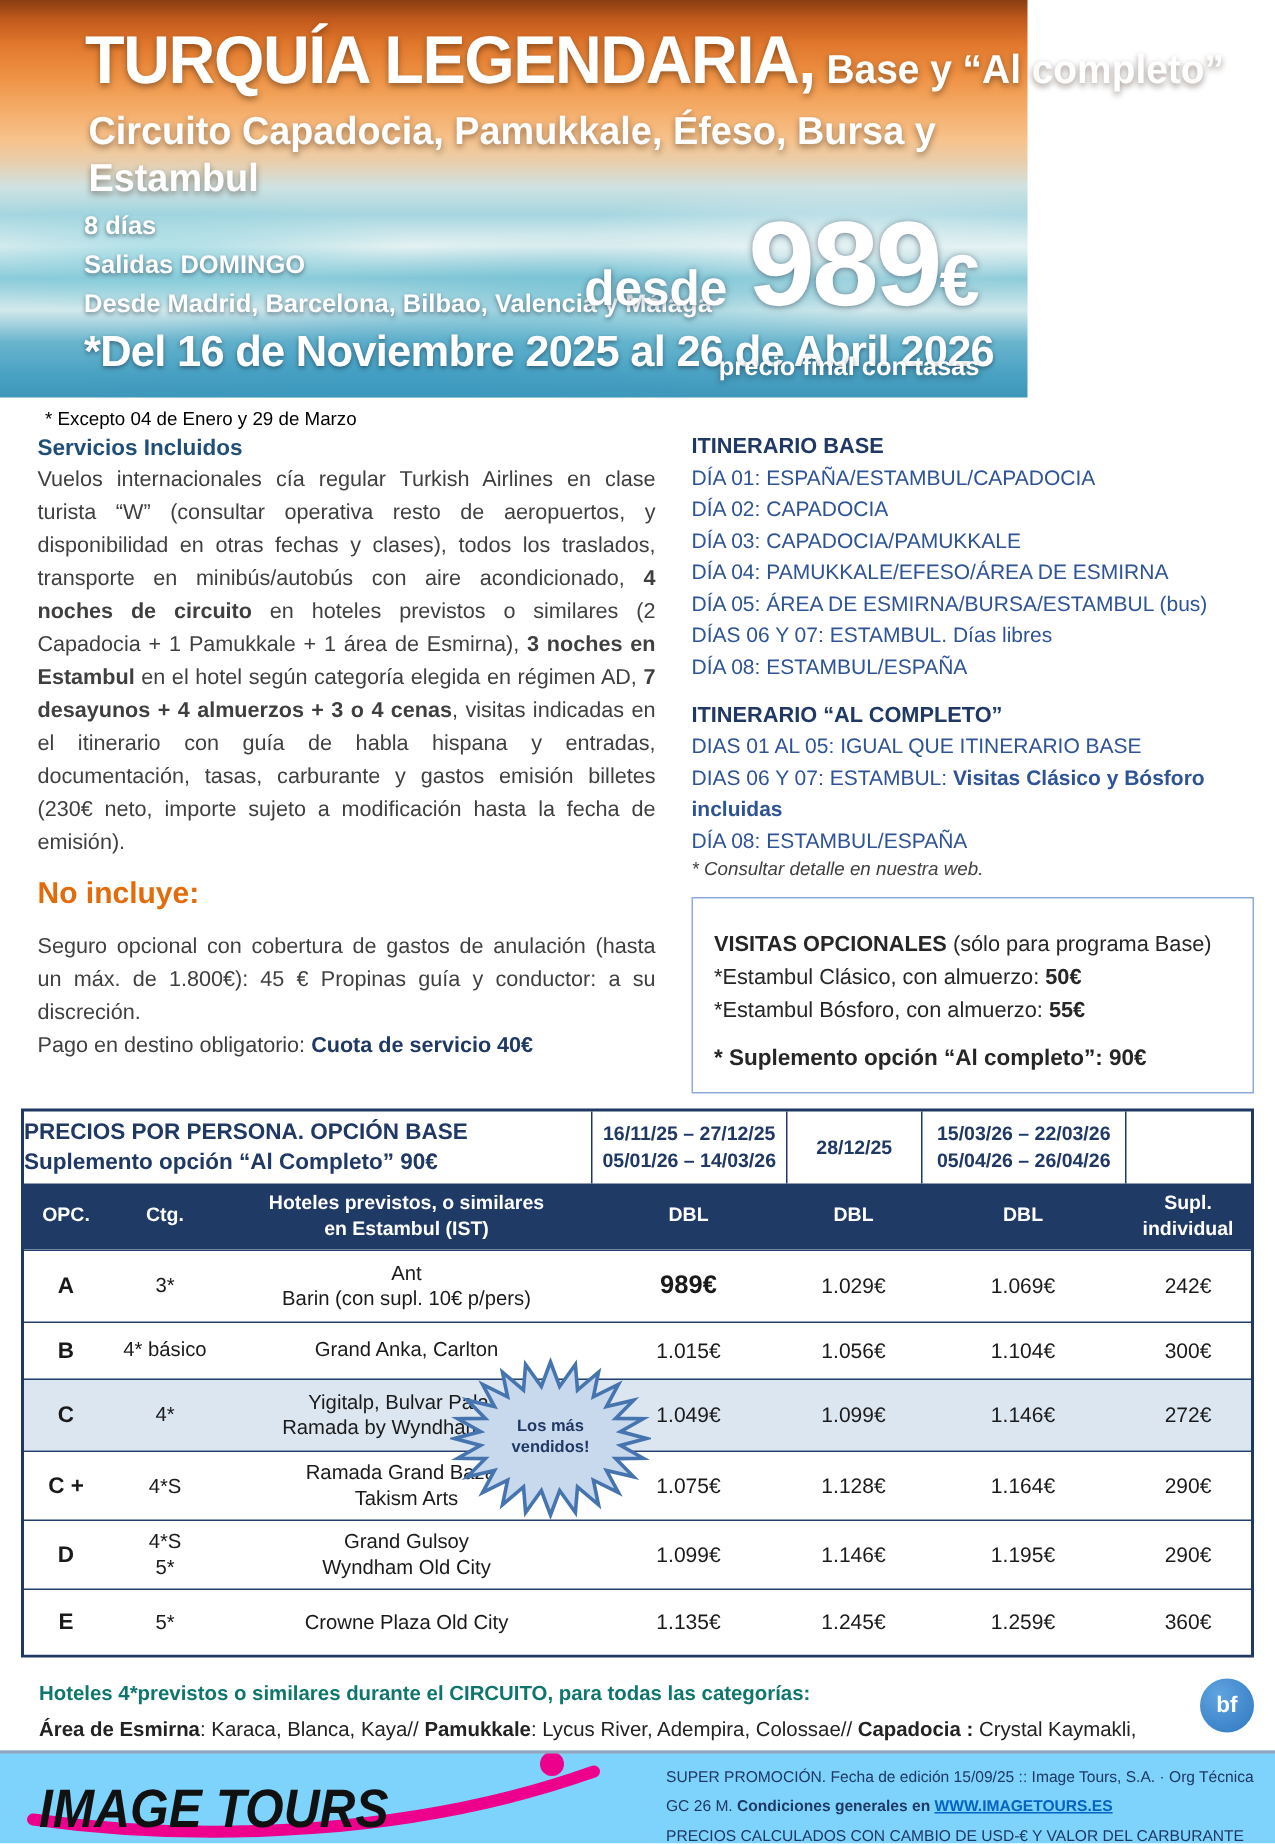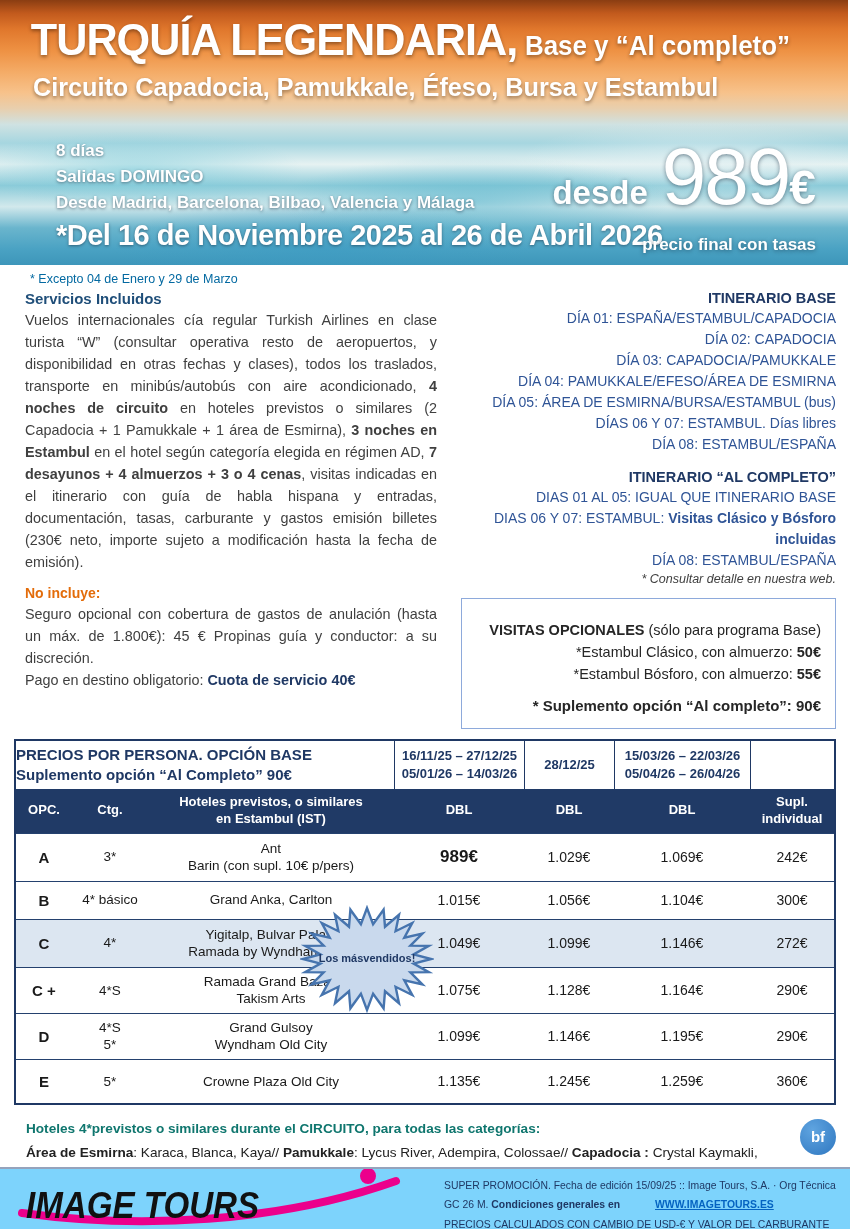--- a/index.html
+++ b/index.html
@@ -4,48 +4,49 @@
 <style>
   * { margin:0; padding:0; box-sizing:border-box; }
   html,body { background:#ffffff; }
   body {
     width:850px; height:1229px; margin:0 auto; position:relative;
     font-family:"Liberation Sans","DejaVu Sans",sans-serif; color:#3f3f3f;
     overflow:hidden;
   }
   
   .banner {
-    position:relative; width:848px; height:265px; color:#fff;
+    position:relative; width:685px; height:265px; color:#fff;
     background:
       radial-gradient(ellipse 240px 55px at 16% 64%, rgba(125,205,220,.55), transparent 70%),
       radial-gradient(ellipse 280px 65px at 56% 76%, rgba(85,180,205,.5), transparent 70%),
       radial-gradient(ellipse 250px 55px at 82% 60%, rgba(225,240,243,.6), transparent 70%),
       radial-gradient(ellipse 300px 75px at 38% 94%, rgba(60,155,195,.55), transparent 70%),
       linear-gradient(180deg,#8a3d12 0%,#c25a1d 5%,#e0772c 11%,#ee9143 19%,#f4ab66 27%,#f7c28b 35%,#e8cfae 41%,#cfe2e2 47%,#a6d6e0 54%,#e6f2f2 62%,#8ccbd9 70%,#d2e9ec 78%,#6ab5cd 86%,#4aa2c3 94%,#3d96ba 100%);
+    padding-left: 26px;
   }
   .banner-text { text-shadow:0 2px 4px rgba(40,20,5,.45); }
   .banner-title-row { padding:14px 0 0 32px; transform:scaleX(.96); transform-origin:left; white-space:nowrap; }
   .t1 { font-size:45px; font-weight:bold; letter-spacing:-1px; }
   .t1s { font-size:27px; font-weight:bold; margin-left:8px; }
   .t2 { padding:6px 0 0 34px; font-size:26px; font-weight:bold; transform:scaleX(.97); transform-origin:left; }
   .hero-info { position:absolute; left:56px; bottom:12px; font-weight:bold; font-size:17px; line-height:1.55; text-shadow:0 1px 3px rgba(20,40,60,.55); }
   .hero-dates { font-size:29px; line-height:1.25; letter-spacing:-.5px; }
   .hero-price { position:absolute; right:32px; bottom:10px; text-align:right; text-shadow:0 1px 4px rgba(20,40,60,.55); }
   .hp-row { display:flex; align-items:baseline; justify-content:flex-end; gap:14px; }
   .hp-desde { font-size:33px; font-weight:bold; }
-  .hp-num { font-size:80px; font-weight:normal; line-height:.85; letter-spacing:-2px; }
+  .hp-num { font-size:80px; font-weight:bold; line-height:.85; letter-spacing:-2px; }
   .hp-eur { font-size:48px; font-weight:bold; }
   .hp-note { font-size:17px; font-weight:bold; margin-top:20px; }
   
-  .except { padding:7px 0 2px 30px; font-size:12.5px; color:#0369a1; }
+  .except { padding:7px 0 2px 30px; font-size:12.5px; color:#000000; }
   .cols { display:flex; padding:2px 14px 0 25px; gap:24px; }
   .col-left { width:412px; }
-  .col-right { flex:1;text-align:right; }
+  .col-right { flex:1; }
   .h-blue { color:#1f4e79; font-weight:bold; font-size:15px; margin-bottom:2px; }
-  .h-orange { color:#e36c0a; font-weight:bold; font-size:14px; margin:12px 0 2px; }
+  .h-orange { color:#e36c0a; font-weight:bold; font-size:20px; margin:12px 0 12px; }
   .para { font-size:14.4px; line-height:1.53; text-align:justify; color:#3f3f3f; }
   .para b { color:#3f3f3f; }
   .navy-b { color:#1f3864; font-weight:bold; }
   .itin-title { color:#1f3864; font-weight:bold; font-size:14.5px; margin-bottom:2px; }
   .itin { color:#2f5496; font-size:14px; line-height:1.5; }
   .itin b { color:#2f5496; }
   .itin-note { font-size:12.5px; font-style:italic; color:#404040; margin-top:1px; }
   .vbox { border:1.5px solid #8eaadb; margin-top:12px; padding:21px 14px 10px; color:#262626; font-size:14.5px; line-height:1.5; }
   .vbox .sup { font-weight:bold; font-size:15px; margin-top:10px; }
   
@@ -58,35 +59,35 @@
   .band2 .c { text-align:center; font-size:13px; font-weight:600; line-height:1.3; white-space:pre-line; padding:5px 2px; }
   .trow { border-top:1.6px solid #24416e; min-height:38px; background:#fff; }
   .trow.hl { background:#dce6f1; }
   .trow .c { text-align:center; padding:5px 2px; font-size:13.5px; color:#1a1a1a; line-height:1.3; }
   .trow .opc { font-weight:bold; font-size:15px; }
   .trow .l2 { display:block; }
   .trow .pr { font-size:14px; }
   .trow .lead { font-weight:bold; font-size:17px; }
   .badge { position:absolute; left:284px; top:164px; width:134px; height:108px; pointer-events:none; }
   .badge svg { position:absolute; inset:0; }
-  .badge .btxt { position:absolute; inset:0; display:flex; flex-direction:row; align-items:center; justify-content:center; font-size:11px; font-weight:bold; color:#1f3864; line-height:1.25; }
+  .badge .btxt { position:absolute; inset:0; display:flex; flex-direction:column; align-items:center; justify-content:center; font-size:11px; font-weight:bold; color:#1f3864; line-height:1.25; }
   
   .hotels { position:relative; margin:12px 14px 0 26px; font-size:13.6px; line-height:1.75; color:#222; padding-right:48px; }
   .hotels .hd { color:#0f766e; font-weight:bold; }
   .bf { position:absolute; right:0; top:2px; width:36px; height:36px; border-radius:50%;
         background:radial-gradient(circle at 35% 30%, #5fa4e0, #2f77c0); color:#fff; font-weight:bold; font-size:15px;
         display:flex; align-items:center; justify-content:center; }
   
   .footer { position:absolute; left:0; bottom:0; width:850px; height:62px; background:#7dd3fc; border-top:2px solid #95a3bc; display:flex; }
   .logo { position:relative; width:436px; height:100%; }
   .logo-text { position:absolute; left:26px; top:16px; font-size:36px; font-weight:bold; font-style:italic; color:#111; letter-spacing:0px; transform:scaleX(.92); transform-origin:left; }
   .logo svg { position:absolute; left:8px; top:0; }
   .ftext { flex:1; padding:7px 12px 0 8px; font-size:10.4px; line-height:1.85; color:#1f3864; }
   .ftext .b { font-weight:bold; }
-  .ftext a { color:#0563c1; font-weight:bold; text-decoration:underline; cursor:pointer;margin-left:32px; }
+  .ftext a { color:#0563c1; font-weight:bold; text-decoration:underline; cursor:pointer; }
 </style>
 </head>
 <body>
 
 <div class="page">
 
   <header class="banner">
     <div class="banner-title-row banner-text">
       <span class="t1">TURQUÍA LEGENDARIA,</span><span class="t1s">Base y “Al completo”</span>
     </div>

